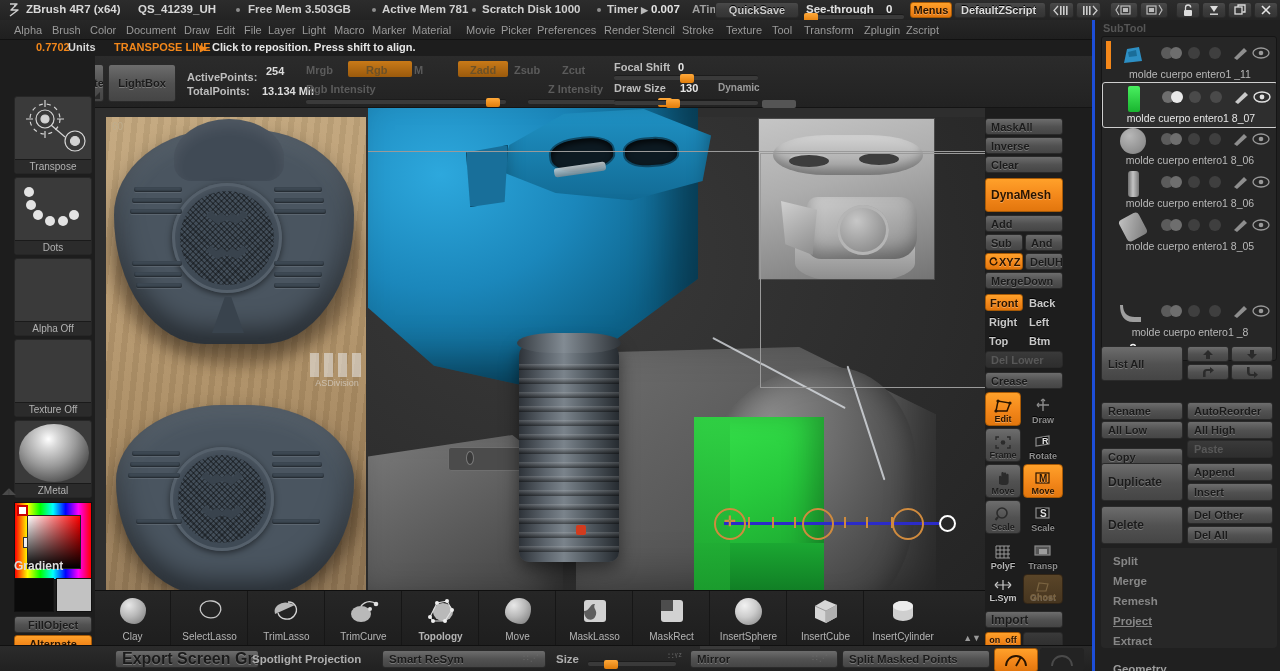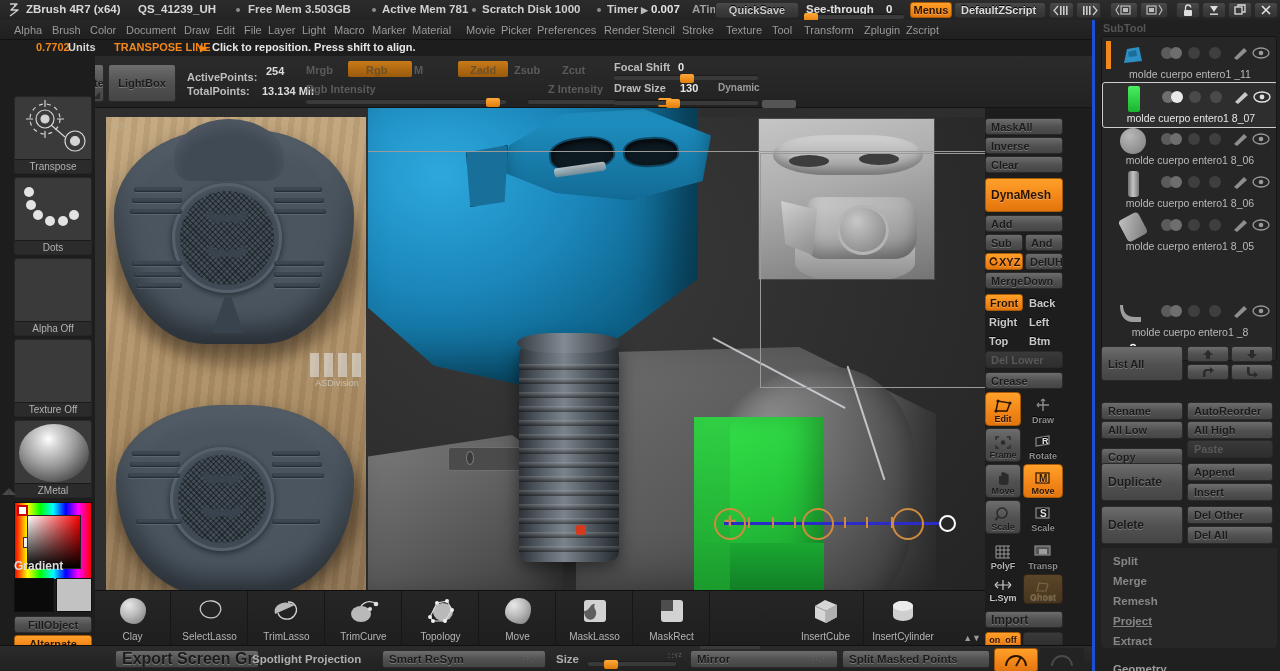--- a/index.html
+++ b/index.html
@@ -1016,21 +1016,21 @@
       <div class="bi">
         <svg width="32" height="26" viewBox="0 0 32 26">
             <ellipse cx="13" cy="16" rx="10" ry="8" fill="#b9b9b9"></ellipse>
             <path d="M13 8 C18 2 25 3 28 6" stroke="#d4d4d4" stroke-width="1.4" fill="none"></path>
             <circle cx="28" cy="6" r="2.3" fill="#e0e0e0"></circle>
             <circle cx="22" cy="11" r="2" fill="#e0e0e0"></circle>
           </svg>
       </div>
       <div class="bl">TrimCurve</div>
     </div>
-    <div class="brush" style="left:308px;">
+    <div class="brush" style="left:308px;font-weight:bold;">
       <div class="bi">
         <svg width="32" height="28" viewBox="0 0 32 28">
             <ellipse cx="18" cy="15" rx="10" ry="9" fill="#b9b9b9"></ellipse>
             <g stroke="#e2e2e2" stroke-width="1.1" fill="none">
               <path d="M5 20 L12 6 L22 4 L27 13 L20 24 L8 24 Z"></path>
             </g>
             <g fill="#efefef">
               <circle cx="5" cy="20" r="2"></circle>
               <circle cx="12" cy="6" r="2"></circle>
               <circle cx="22" cy="4" r="2"></circle>
@@ -1059,20 +1059,26 @@
     </div>
     <div class="brush" style="left:539px;">
       <div class="bi">
         <svg width="28" height="28" viewBox="0 0 28 28">
             <rect x="3" y="3" width="22" height="22" rx="3" fill="#d2d2d2"></rect>
             <rect x="3" y="3" width="12" height="11" fill="#4d4d4d"></rect>
           </svg>
       </div>
       <div class="bl">MaskRect</div>
     </div>
+    <div class="brush" style="left:616px;">
+      <div class="bi">
+        <div style="width:27px;height:27px;border-radius:50%;background:radial-gradient(circle at 36% 28%,#f2f2f2,#cccccc 45%,#949494 85%);"></div>
+      </div>
+      <div class="bl">InsertSphere</div>
+    </div>
     <div class="brush" style="left:693px;">
       <div class="bi">
         <svg width="30" height="28" viewBox="0 0 30 28">
             <path d="M4 9 L14 3 L26 8 L26 20 L15 26 L4 21 Z" fill="#d6d6d6"></path>
             <path d="M4 9 L15 14 L26 8" stroke="#9b9b9b" stroke-width="1" fill="none"></path>
             <path d="M15 14 V26" stroke="#9b9b9b" stroke-width="1"></path>
             <path d="M15 14 L26 8 L26 20 L15 26 Z" fill="#b0b0b0"></path>
           </svg>
       </div>
       <div class="bl">InsertCube</div>

